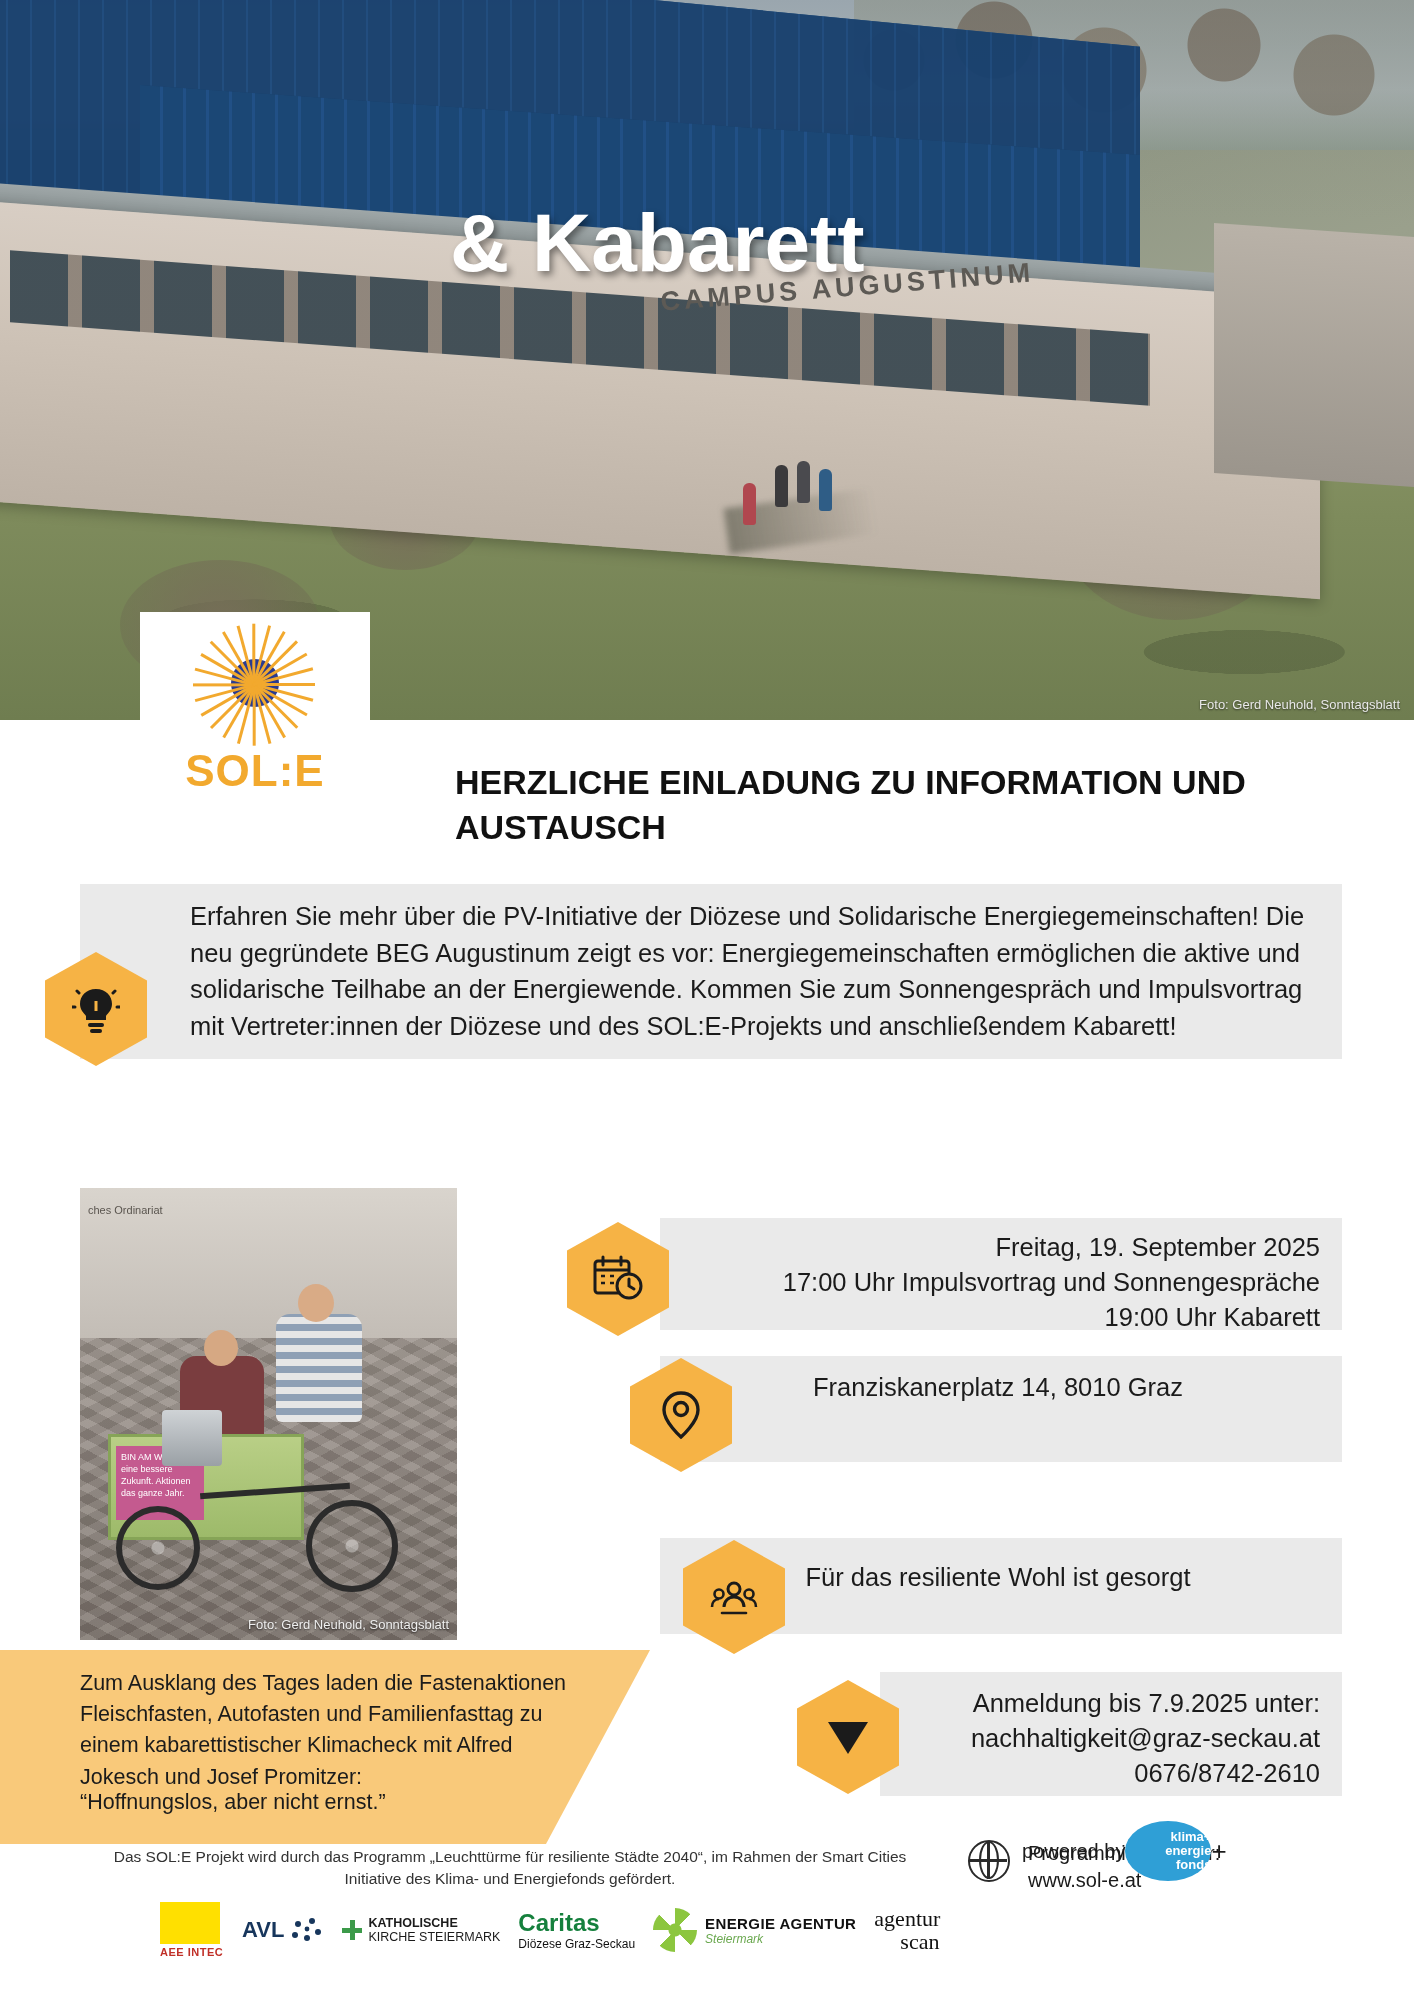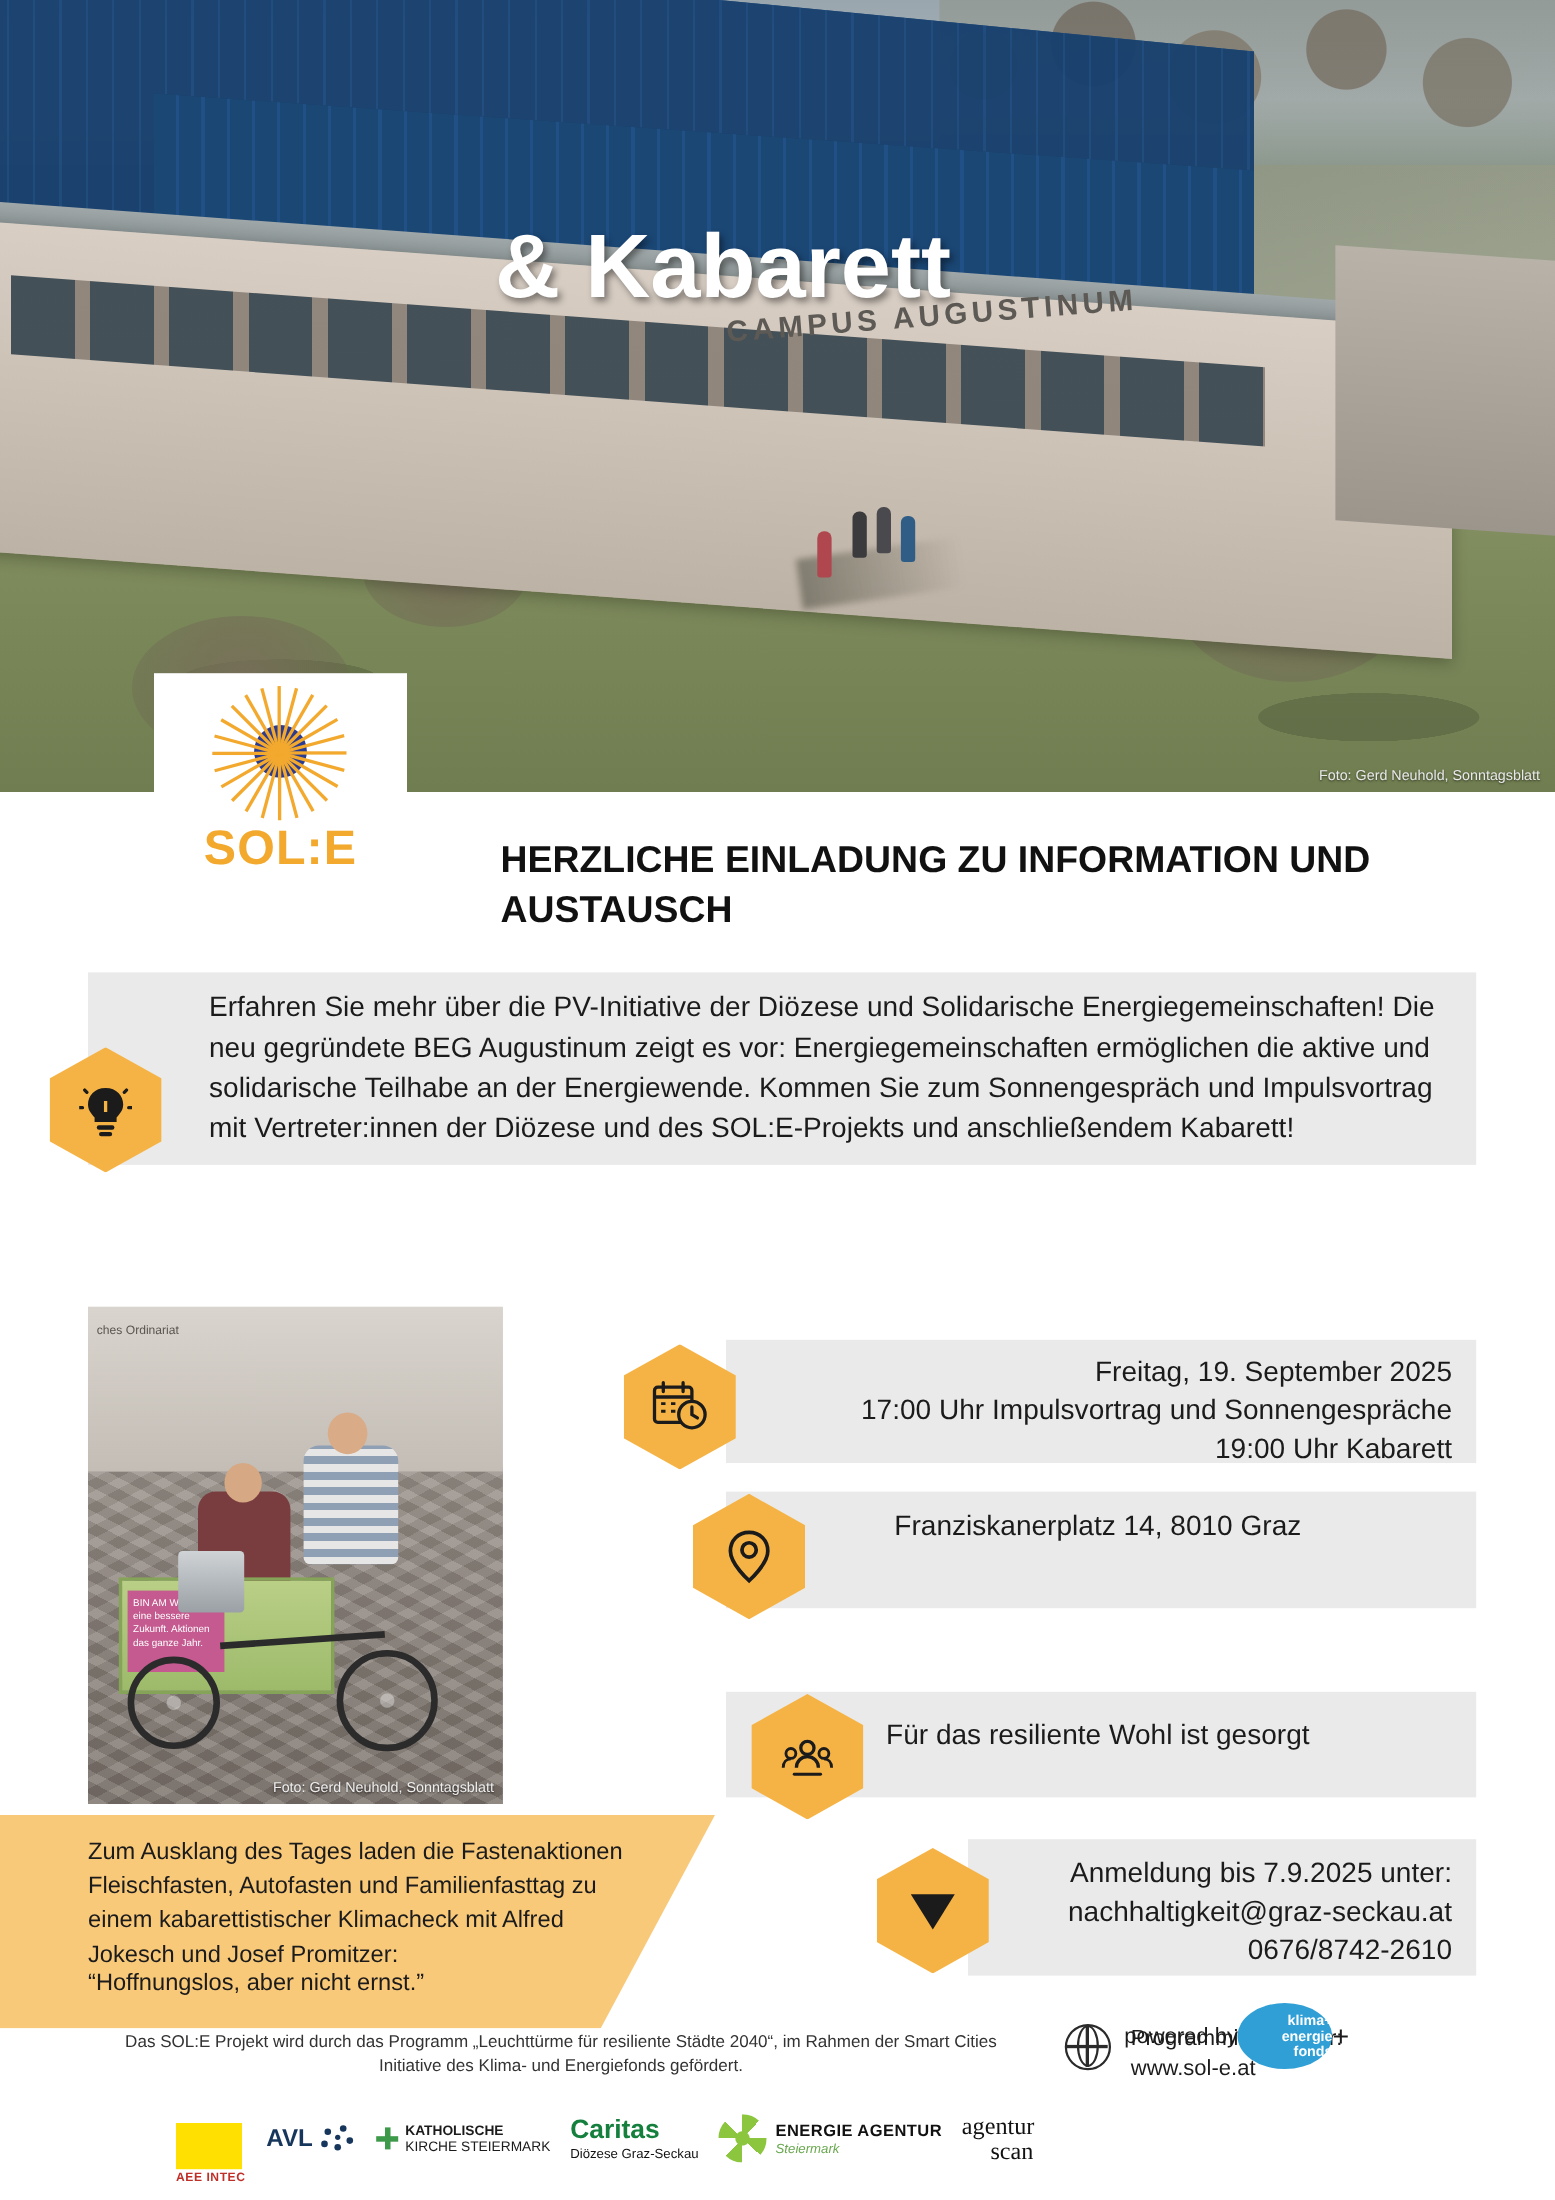--- a/index.html
+++ b/index.html
@@ -292,21 +292,21 @@
   .globe:after{
     content:""; position:absolute; left:17px; top:-1px; width:2.6px; height:38px; background:#2a2a2a;
   }
   .globe-ellipse{
     position:absolute; left:9px; top:-1px; width:20px; height:38px;
     border:2.6px solid #2a2a2a; border-radius:50%;
   }
 
   .logos { position:absolute; left:160px; top:1902px; display:flex; align-items:center; gap:18px; }
   .lg { display:flex; align-items:center; font-size:12px; color:#1b1b1b; }
-  .lg-aee { width:64px;margin-top:28px; }
+  .lg-aee { width:64px; }
   .lg-aee .sq { width:60px; height:42px; background:#ffe000; }
   .lg-aee .cap { font-weight:700; font-size:11px; color:#c03028; margin-top:2px; letter-spacing:.5px;}
   .lg-avl { font-weight:800; font-size:22px; color:#17365c; }
   .lg-kath { line-height:1.15; font-size:12.5px; font-weight:700; }
   .lg-kath .l2 { font-weight:400; }
   .cross { width:20px; height:20px; position:relative; display:inline-block; margin-right:6px;}
   .cross:before{content:"";position:absolute;left:8px;top:0;width:5px;height:20px;background:#3c9a4a;}
   .cross:after{content:"";position:absolute;left:0;top:8px;width:20px;height:5px;background:#3c9a4a;}
   .lg-caritas .c1 { font-weight:800; font-size:24px; color:#15803d; }
   .lg-caritas .c2 { font-size:12px; color:#111; }

